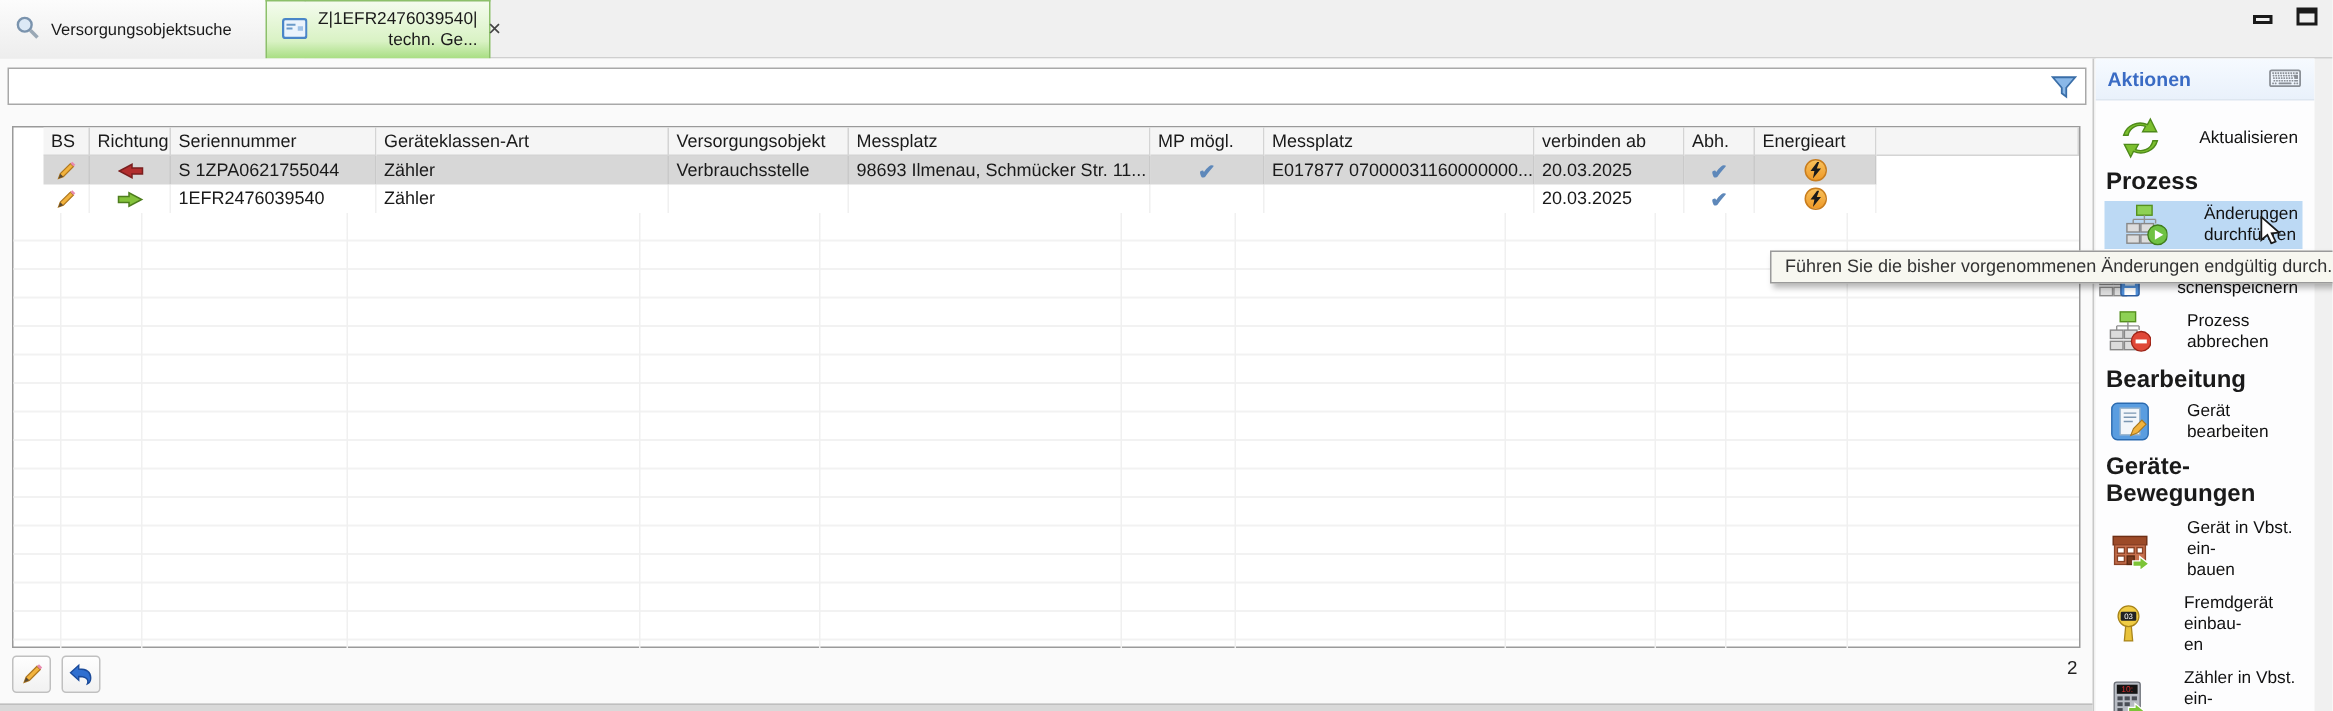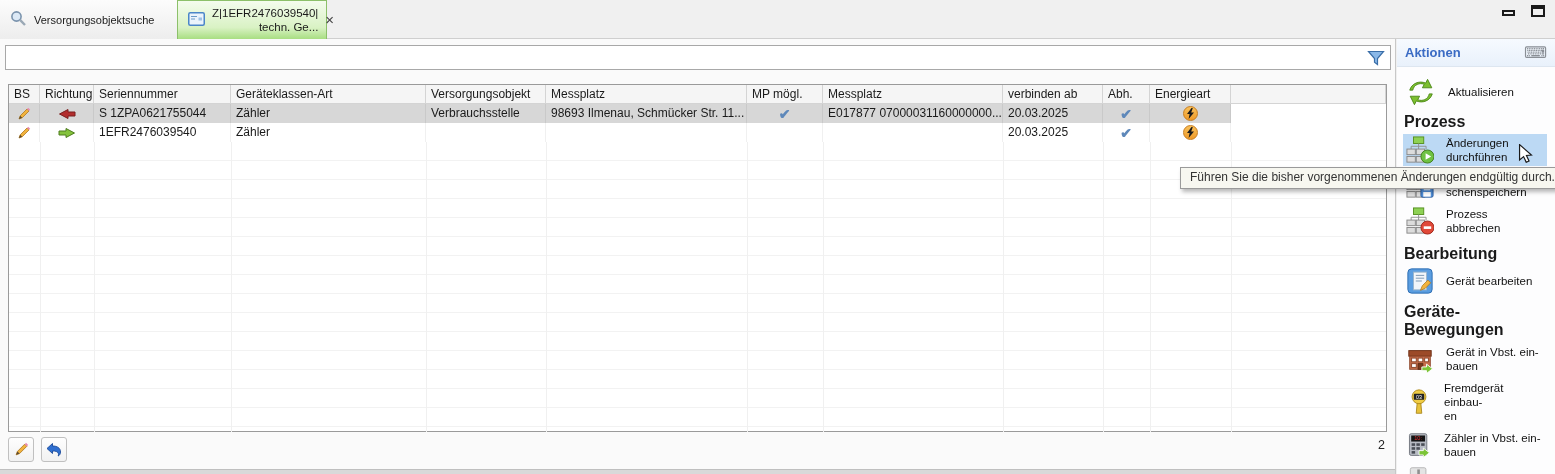--- a/index.html
+++ b/index.html
@@ -18,21 +18,21 @@
   .win-max { width:14px; height:12px; border:2px solid #1a1a1a; border-top:4px solid #1a1a1a; }
 
   
   .main { position:absolute; left:0; top:39px; width:1396px; height:435px; background:#fafafa; border-right:1px solid #c8c8c8; }
   .filter-row { position:absolute; left:5px; top:6px; width:1386px; height:25px; background:#fff; border:1px solid #a8a8a8; }
   .filter-input { position:absolute; left:0; top:0; width:100%; height:100%; border:none; outline:none; padding:0 26px 0 6px; font:12px "Liberation Sans",sans-serif; background:transparent; }
   .funnel { position:absolute; right:5px; top:4px; }
 
   
   .table { position:absolute; left:8px; top:45px; width:1379px; height:348px; background:#fff; border:1px solid #9a9a9a; }
-  .trow { display:flex; height:19px; line-height:18px; font-size:12px; }
+  .trow { display:flex; height:19px; line-height:18px; font-size:12px;margin-left:20px; }
   .cell { border-right:1px solid #f0f0f0; padding:0 5px; white-space:nowrap; overflow:hidden; }
   .thead .cell { background:#f5f5f5; border-right:1px solid #d4d4d4; border-bottom:1px solid #d4d4d4; color:#1a1a1a; }
   .ccenter { display:flex; align-items:center; justify-content:center; padding:0; }
   .sel .cell { background:#d7d7d7; border-right-color:#c9c9c9; }
   .sel .col-fill { background:#fff; border-right:none; }
   .col-bs{width:31px}.col-richtung{width:54px}.col-serien{width:137px}.col-klasse{width:195px}
   .col-vobj{width:120px}.col-lok{width:201px}.col-mp{width:76px}.col-mess{width:180px}
   .col-verb{width:100px}.col-abh{width:47px}.col-energie{width:81px}.col-fill{flex:1;border-right:none}
   .tbody-empty { position:absolute; left:0; top:57px; width:100%; height:290px;
     background-image:
@@ -49,26 +49,26 @@
   .energie-dot { width:15px; height:15px; border-radius:50%; background:linear-gradient(#f8c05a,#ef9a28); border:1px solid #c87d1e; display:flex; align-items:center; justify-content:center; }
 
   
   .btm-btn { position:absolute; width:26px; height:25px; border:1px solid #c0c0c0; border-radius:3px; background:linear-gradient(#fefefe,#f1f1f1); display:flex; align-items:center; justify-content:center; cursor:pointer; }
   .btn-edit { left:8px; top:398px; }
   .btn-undo { left:41px; top:398px; }
   .rec-count { position:absolute; left:1355px; top:399px; width:30px; text-align:right; font-size:12.5px; color:#222; }
   .status-strip { position:absolute; left:0; bottom:0; width:100%; height:5px; background:#d9d9d9; border-top:1px solid #bfbfbf; }
 
   
-  .sidebar { position:absolute; left:1397px; top:39px; width:158px; height:435px; background:#fdfdfe; overflow:hidden; }
+  .sidebar { position:absolute; left:1397px; top:39px; width:146px; height:435px; background:#fdfdfe; overflow:hidden; }
   .sb-header { height:28px; display:flex; align-items:center; padding:0 8px; background:linear-gradient(#f6faff,#e9f1fb); border-bottom:1px solid #dde6f0; }
   .sb-title { color:#3a6bc4; font-weight:bold; font-size:13px; }
   .kbd-icon { margin-left:auto; color:#8a8f96; font-size:16px; }
   .sb-items { padding:8px 0 0 6px; }
-  .action-item { display:flex; align-items:center; gap:12px; padding:2px 3px; margin-right:8px; font-size:11.5px; line-height:14px; color:#111; cursor:pointer; }
+  .action-item { display:flex; align-items:center; gap:24px; padding:2px 3px; margin-right:8px; font-size:11.5px; line-height:14px; color:#111; cursor:pointer;justify-content:flex-end; }
   .action-item .ai-icon { flex:0 0 auto; display:flex; }
   .section-label { font-weight:bold; font-size:16px; margin:4px 0 1px 1px; }
   .item-selected { background:#bcd9f4; position:relative; }
   .item-disabled { color:#b4b4b4; cursor:default; }
   .mt2{margin-top:2px}.mt3{margin-top:3px}.mt4{margin-top:4px}.mt6{margin-top:6px}.mt8{margin-top:8px}
   .cursor-arrow { position:absolute; right:14px; top:10px; }
 
   
   .tooltip { position:absolute; left:1180px; top:167px; height:22px; background:#f7f7f0; border:1px solid #9a9a9a; box-shadow:2px 3px 4px rgba(0,0,0,0.28); font-size:12px; color:#333; padding:2px 9px 0 9px; white-space:nowrap; z-index:60; }
 </style>

